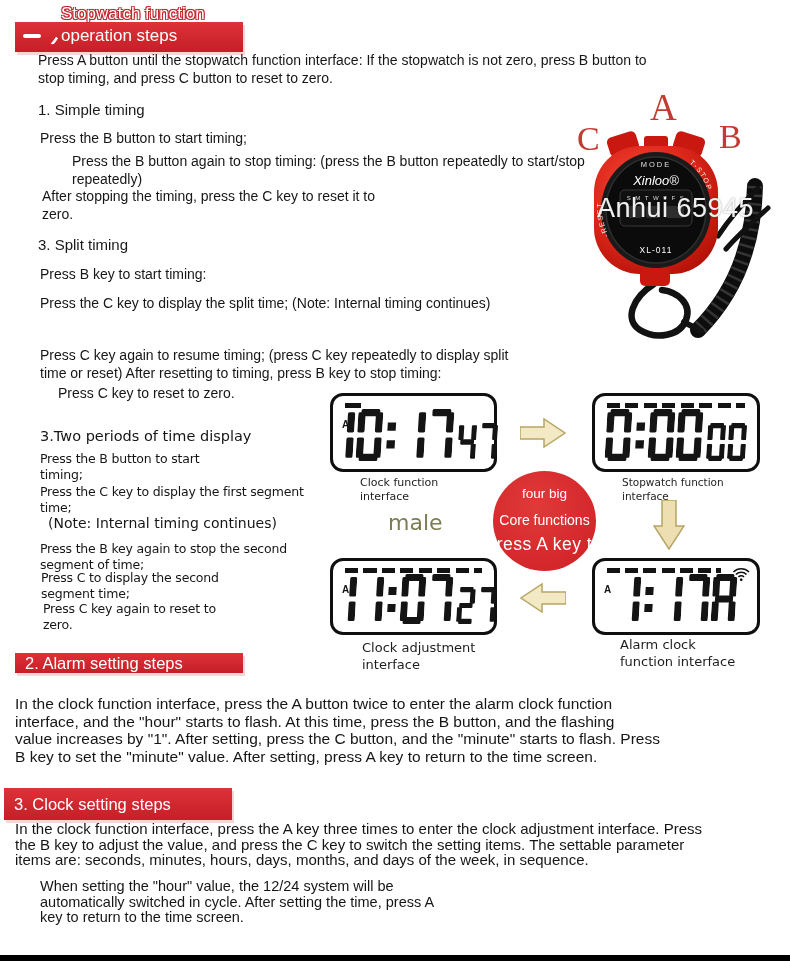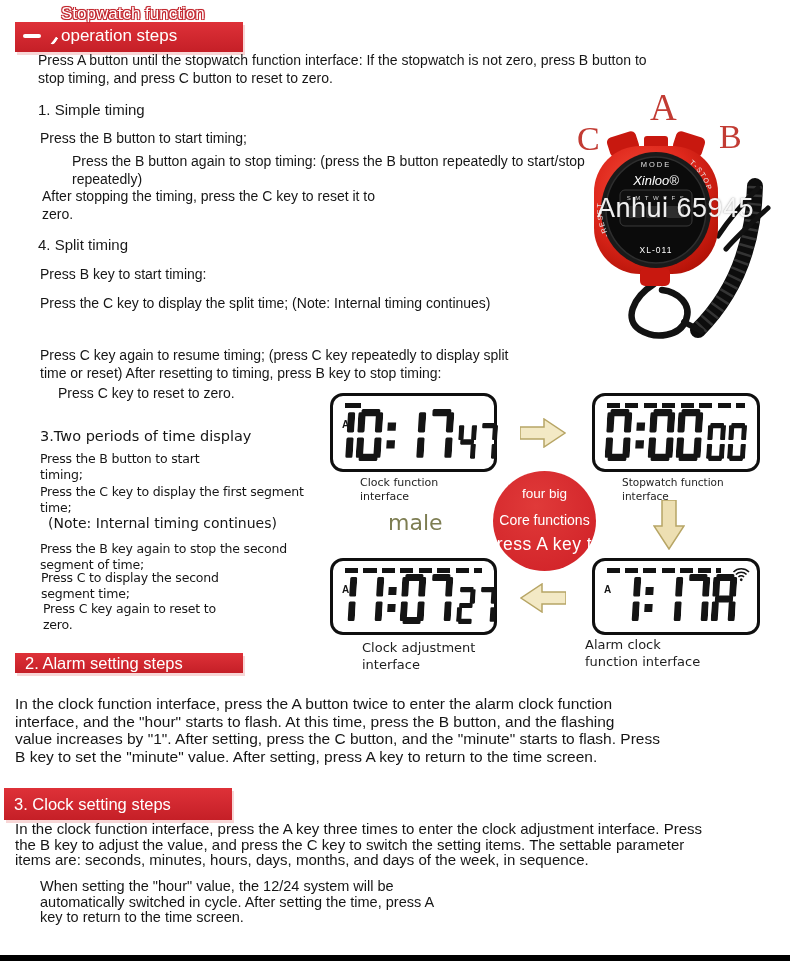--- a/index.html
+++ b/index.html
@@ -72,21 +72,21 @@
   <div class="t body14" style="left:38px;top:52px;width:720px;">Press A button until the stopwatch function interface: If the stopwatch is not zero, press B button to
 stop timing, and press C button to reset to zero.</div>
 
   <div class="t sect-title" style="left:38px;top:101px;">1. Simple timing</div>
   <div class="t body14" style="left:40px;top:130px;width:420px;">Press the B button to start timing;</div>
   <div class="t body14" style="left:40px;top:153px;width:640px;margin-left:32px;">Press the B button again to stop timing: (press the B button repeatedly to start/stop
 repeatedly)</div>
   <div class="t body14" style="left:42px;top:188px;width:420px;">After stopping the timing, press the C key to reset it to
 zero.</div>
 
-  <div class="t sect-title" style="left:38px;top:236px;">4. Split timing</div>
+  <div class="t sect-title" style="left:38px;top:236px;">3. Split timing</div>
   <div class="t body14" style="left:40px;top:266px;width:420px;">Press B key to start timing:</div>
   <div class="t body14" style="left:40px;top:295px;width:560px;">Press the C key to display the split time; (Note: Internal timing continues)</div>
   <div class="t body14" style="left:40px;top:331px;width:560px;margin-top:16px;">Press C key again to resume timing; (press C key repeatedly to display split
 time or reset) After resetting to timing, press B key to stop timing:</div>
   <div class="t body14" style="left:42px;top:385px;width:420px;margin-left:16px;">Press C key to reset to zero.</div>
 
   <div class="t" style="left:40px;top:428px;font-size:14.5px;font-family:'DejaVu Sans',sans-serif;">3.Two periods of time display</div>
   <div class="t body12" style="left:40px;top:451px;width:260px;">Press the B button to start
 timing;</div>
   <div class="t body12" style="left:40px;top:484px;width:300px;">Press the C key to display the first segment
@@ -366,21 +366,21 @@
             <rect x="3" y="0" width="18" height="7" rx="1.5"></rect>
             <rect x="17" y="3" width="7" height="19.5" rx="1.5"></rect>
             <rect x="17" y="27.5" width="7" height="19.5" rx="1.5"></rect>
             <rect x="0" y="27.5" width="7" height="19.5" rx="1.5"></rect>
             <rect x="0" y="3" width="7" height="19.5" rx="1.5"></rect>
             <rect x="3" y="21.5" width="18" height="7" rx="1.5"></rect>
           </svg>
         </span>
     </div>
   </div>
-  <div class="lcd-label" style="left:585px;top:637px;font-size:13px;">Alarm clock
+  <div class="lcd-label" style="left:620px;top:637px;font-size:13px;">Alarm clock
 function interface</div>
 
   <div class="banner" style="left:15px;top:653px;height:20px;">
     <span class="bt">2. Alarm setting steps</span>
   </div>
   <div class="t" style="left:15px;top:695px;width:755px;font-size:15.5px;line-height:17.5px;">In the clock function interface, press the A button twice to enter the alarm clock function
 interface, and the "hour" starts to flash. At this time, press the B button, and the flashing
 value increases by "1". After setting, press the C button, and the "minute" starts to flash. Press
 B key to set the "minute" value. After setting, press A key to return to the time screen.</div>
 

